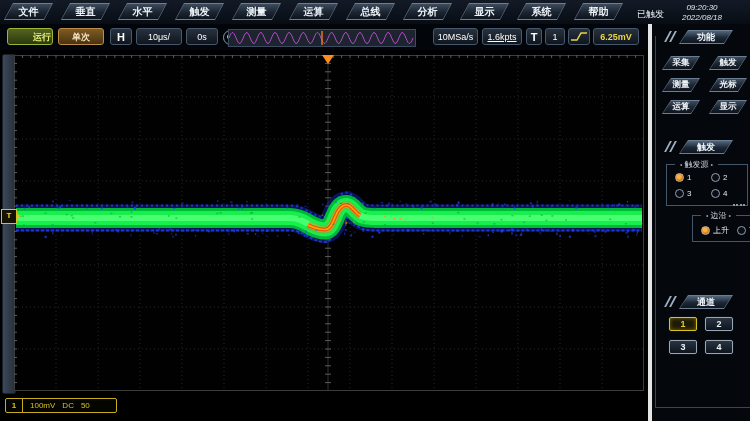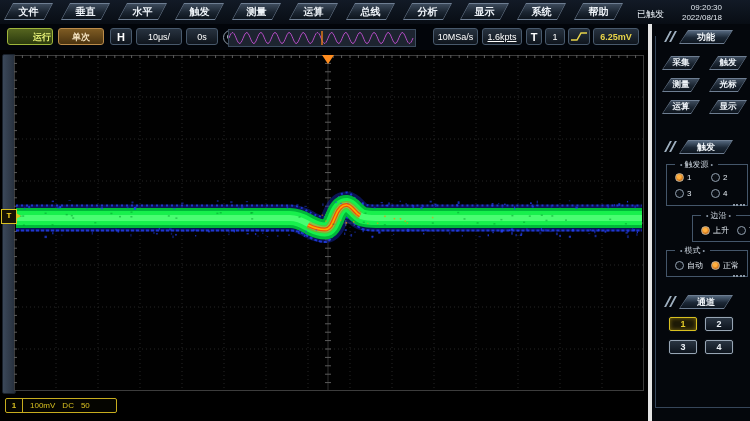--- a/index.html
+++ b/index.html
@@ -10,21 +10,21 @@
   .menubar{left:0;top:0;width:750px;height:24px;background:linear-gradient(180deg,#121a26,#080d14);
            border-bottom:1px solid #1f2a38;}
   .menurow{position:absolute;left:4px;top:3px;display:flex;gap:8px;}
   .trap{clip-path:polygon(9px 0,100% 0,calc(100% - 9px) 100%,0 100%);background:#6e7e92;padding:1px;}
   .trap-in{clip-path:polygon(8px 0,100% 0,calc(100% - 8px) 100%,0 100%);
            background:linear-gradient(180deg,#3d4b5c,#1b2531 55%,#0d141d);
            width:100%;height:100%;box-sizing:border-box;display:flex;align-items:center;justify-content:center;}
   .menubtn{width:49px;height:17px;box-sizing:border-box;}
   .menubtn .trap-in{font-size:10px;font-weight:bold;color:#eef3f8;}
   .trigstatus{right:86px;top:8px;font-size:9px;color:#e7edf3;}
-  .clock{right:28px;top:3px;font-size:8px;line-height:9.5px;text-align:right;color:#dfe6ed;}
+  .clock{right:28px;top:3px;font-size:8px;line-height:9.5px;text-align:center;color:#dfe6ed;font-style:italic;}
   
   .toolbar{left:0;top:24px;width:648px;height:26px;background:#02050a;}
   .tbox{position:absolute;height:17px;line-height:16px;text-align:center;font-size:9px;color:#fff;
         background:linear-gradient(180deg,#27323f,#0f151d);border:1px solid #48596c;border-radius:3px;
         box-sizing:border-box;}
   .run{background:linear-gradient(180deg,#55641f,#2b3a0e);border-color:#9fb63c;color:#e4ef76;font-weight:bold;padding-left:24px;}
   .single{background:linear-gradient(180deg,#7e5b23,#4a3310);border-color:#bb8c4a;color:#f4e3c2;font-weight:bold;}
   .boldletter{font-weight:bold;font-size:11px;}
   .yellowtxt{color:#e8d44a;font-weight:bold;}
   .zoomicon{position:absolute;width:13px;height:13px;border:1px solid #8b99a8;border-radius:50%;
@@ -689,31 +689,20 @@
     <div class="radio" style="left:8px;top:9px;">
         <span class="rdot sel"></span>
         <span>上升</span>
       </div>
     <div class="radio" style="left:44px;top:9px;">
         <span class="rdot"></span>
         <span>下降</span>
       </div>
   </div>
 
-  <div class="groupbox" style="left:14px;top:226px;width:82px;height:27px;">
-    <div class="grouplabel">模式</div>
-    <div class="radio" style="left:8px;top:9px;">
-        <span class="rdot"></span>
-        <span>自动</span>
-      </div>
-    <div class="radio" style="left:44px;top:9px;">
-        <span class="rdot sel"></span>
-        <span>正常</span>
-      </div>
-  </div>
 
   <div class="slashes" style="left:12px;top:272px;">
       <i></i>
       <i></i>
     </div>
   <div class="trap banner" style="left:27px;top:271px;">
     <div class="trap-in">通道</div>
     </div>
 
   <div class="chbtn sel" style="left:17px;top:293px;">1</div>

